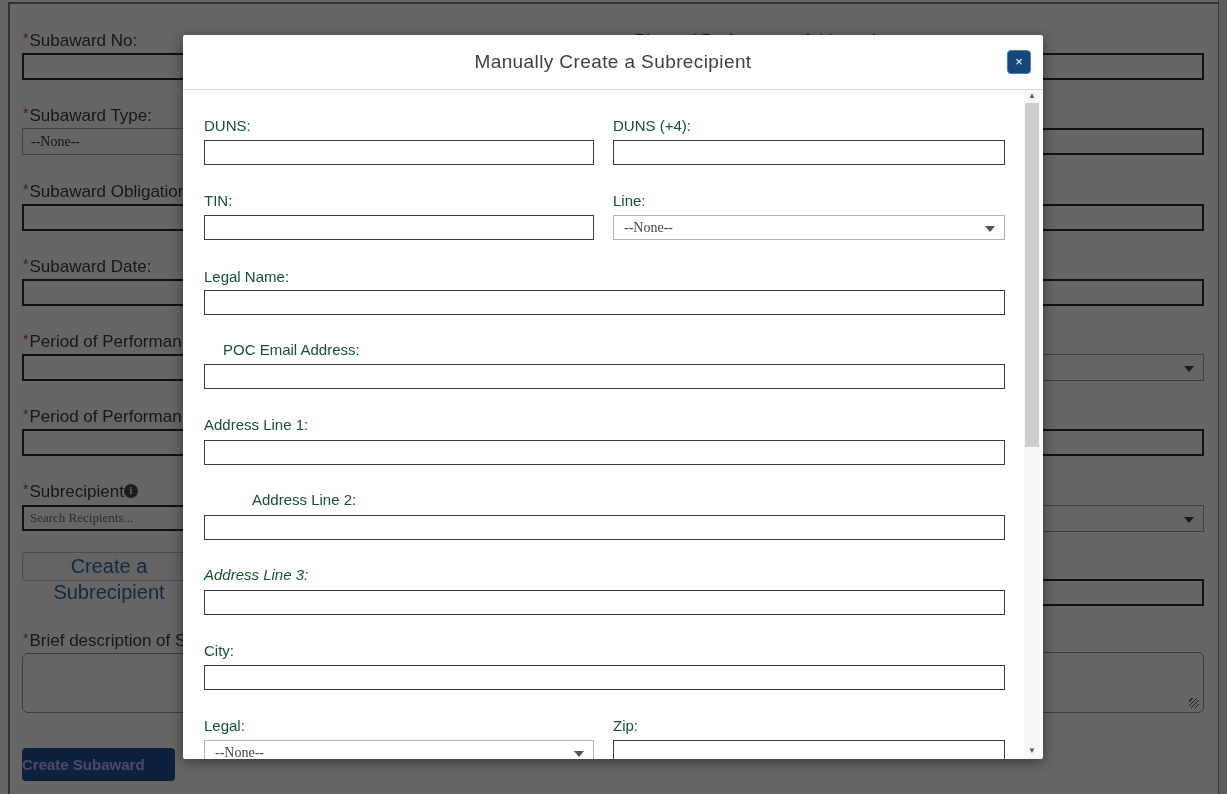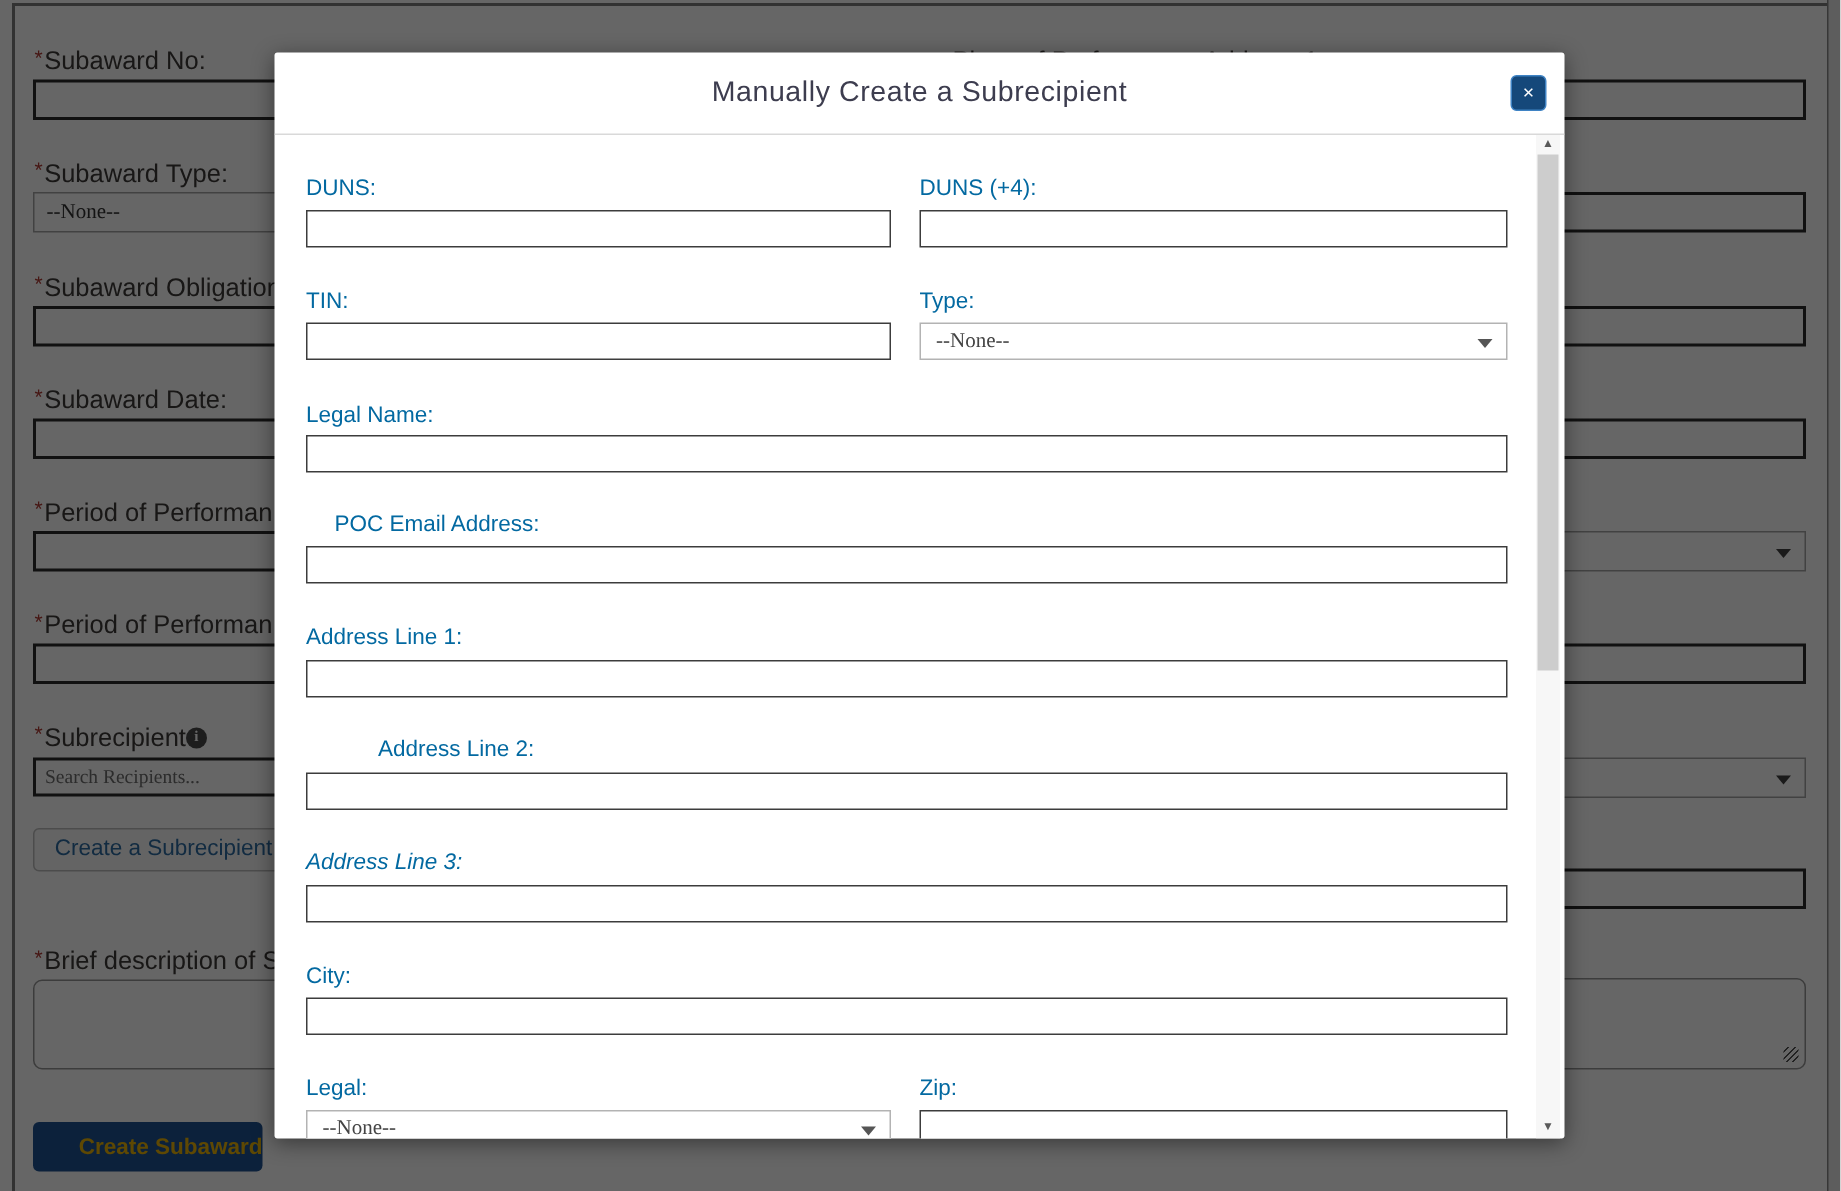--- a/index.html
+++ b/index.html
@@ -17,41 +17,41 @@
   .req{color:#b03a34;font-size:14px;position:relative;top:-3px;margin-right:1px;}
   .bg-input{position:absolute;height:27px;background:#fff;border:2px solid #2b2b2b;box-sizing:border-box;}
   .bg-select{position:absolute;height:27px;background:#fff;border:1px solid #a6a6a6;box-sizing:border-box;
     font-family:"Liberation Serif",serif;font-size:14px;color:#333;padding:5px 24px 0 8px;}
   .caret{position:absolute;right:9px;top:11px;width:0;height:0;
     border-left:5px solid transparent;border-right:5px solid transparent;border-top:6px solid #414141;}
   .bg-ta{position:absolute;background:#fff;border:1px solid #979797;border-radius:6px;box-sizing:border-box;}
   .resize-grip{position:absolute;right:4px;bottom:4px;width:10px;height:10px;
     background:repeating-linear-gradient(135deg,transparent 0 2px,#555 2px 3px);}
   .btn-light{position:absolute;background:#fafafa;border:1px solid #bdbdbd;border-radius:4px;
-    color:#2e6da4;font-size:15px;text-align:center;line-height:26px;cursor:pointer;}
-  .btn-primary{position:absolute;background:#205493;border:none;border-radius:4px;color:#eab308;
-    font-weight:bold;font-size:15px;text-align:right;line-height:33px;cursor:pointer;}
+    color:#2e6da4;font-size:20px;text-align:center;line-height:26px;cursor:pointer;}
+  .btn-primary{position:absolute;background:#205493;border:none;border-radius:4px;color:#c4b5fd;
+    font-weight:bold;font-size:15px;text-align:left;line-height:33px;cursor:pointer;}
   .search-input{position:absolute;height:26px;background:#fff;border:2px solid #2b2b2b;box-sizing:border-box;
     font-family:"Liberation Serif",serif;font-size:13px;color:#333;padding:0 6px;}
   .search-input::placeholder{color:#6e6e6e;}
   .info-icon{display:inline-block;width:14px;height:14px;border-radius:50%;background:#4a4a4a;
     color:#fff;font-size:10px;font-weight:bold;text-align:center;line-height:14px;
     font-family:"Liberation Serif",serif;vertical-align:3px;}
   
   .overlay{position:absolute;inset:0;background:rgba(0,0,0,0.60);}
   
   .modal{position:absolute;left:183px;top:35px;width:860px;height:724px;background:#fff;
     border-radius:2px;box-shadow:0 3px 14px rgba(0,0,0,.45);overflow:hidden;}
   .modal-title{position:absolute;top:0;left:0;width:100%;height:54px;text-align:center;
     line-height:54px;font-size:19px;color:#3d3d4f;letter-spacing:.4px;}
   .modal-divider{position:absolute;top:54px;left:0;width:100%;height:1px;background:#d9d9d9;}
   .close-btn{position:absolute;top:15px;left:824px;width:24px;height:24px;background:#15487a;
     border:1px solid #3f83c4;border-radius:4px;color:#fff;font-size:13px;text-align:center;
     line-height:22px;box-sizing:border-box;cursor:pointer;}
-  .m-label{position:absolute;font-size:15px;color:#0369a1;white-space:nowrap;}
+  .m-label{position:absolute;font-size:15px;color:#14532d;white-space:nowrap;}
   .m-input{position:absolute;height:25px;background:#fff;border:1px solid #3c3c3c;box-sizing:border-box;}
   .m-select{position:absolute;height:25px;background:#fff;border:1px solid #b3b3b3;box-sizing:border-box;
     font-family:"Liberation Serif",serif;font-size:14px;color:#444;padding:4px 24px 0 10px;}
   .m-select .caret{top:10px;border-top-color:#555;}
   
   .m-scroll{position:absolute;left:841px;top:55px;width:16px;height:669px;background:#f7f7f7;}
   .m-scroll .arrow{position:absolute;left:0;width:16px;height:12px;color:#5a5a5a;font-size:8px;
     line-height:12px;text-align:center;cursor:pointer;}
   .m-scroll .arrow.up{top:0;}
   .m-scroll .arrow.down{bottom:2px;}
@@ -113,21 +113,21 @@
   <div class="close-btn"><span>×</span></div>
   <div class="modal-divider"></div>
 
   <div class="m-label" style="left:21px;top:82px;">DUNS:</div>
   <div class="m-input" style="left:21px;top:105px;width:390px;"></div>
   <div class="m-label" style="left:430px;top:82px;">DUNS (+4):</div>
   <div class="m-input" style="left:430px;top:105px;width:392px;"></div>
 
   <div class="m-label" style="left:21px;top:157px;">TIN:</div>
   <div class="m-input" style="left:21px;top:180px;width:390px;"></div>
-  <div class="m-label" style="left:430px;top:157px;">Type:</div>
+  <div class="m-label" style="left:430px;top:157px;">Line:</div>
   <div class="m-select" style="left:430px;top:180px;width:392px;"><span>--None--</span><span class="caret"></span></div>
 
   <div class="m-label" style="left:21px;top:233px;">Legal Name:</div>
   <div class="m-input" style="left:21px;top:255px;width:801px;"></div>
 
   <div class="m-label" style="left:21px;top:306px;margin-left:19px;">POC Email Address:</div>
   <div class="m-input" style="left:21px;top:329px;width:801px;"></div>
 
   <div class="m-label" style="left:21px;top:381px;">Address Line 1:</div>
   <div class="m-input" style="left:21px;top:405px;width:801px;"></div>

